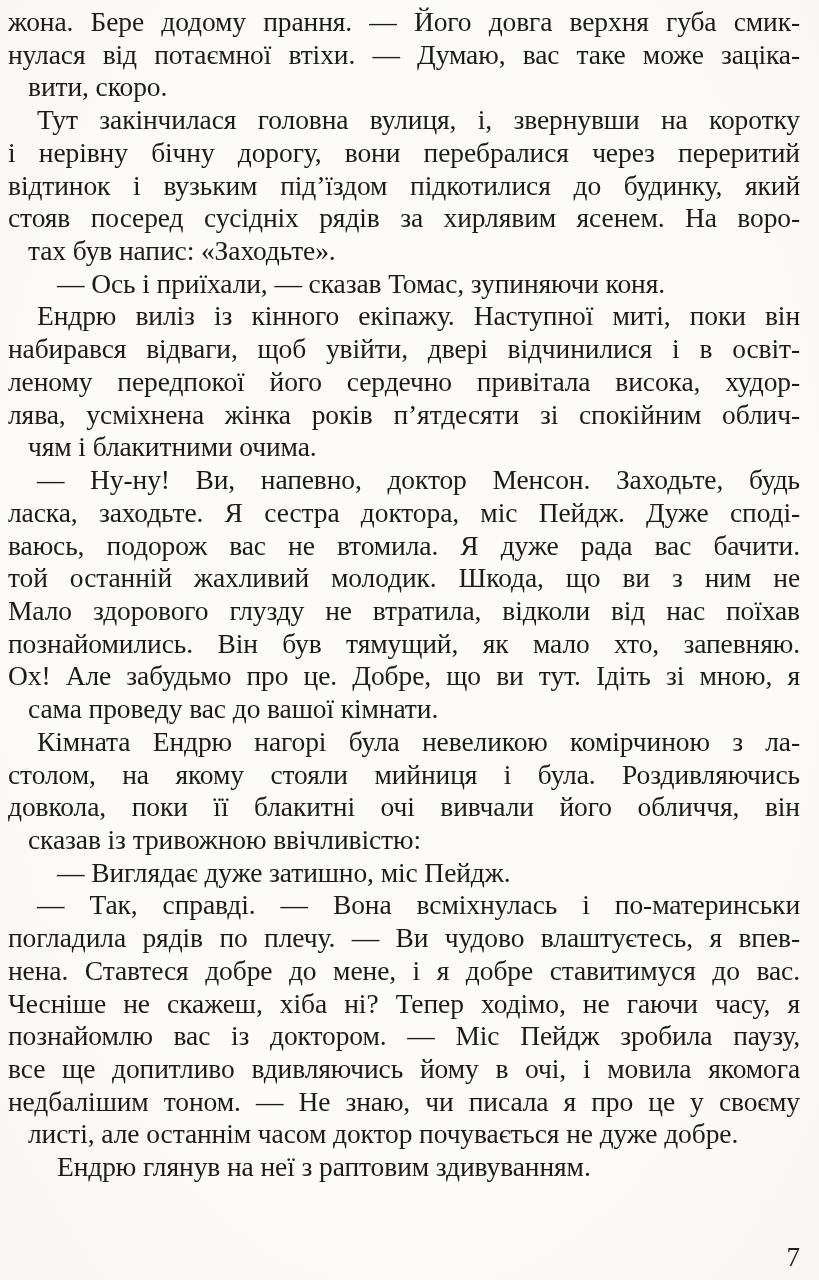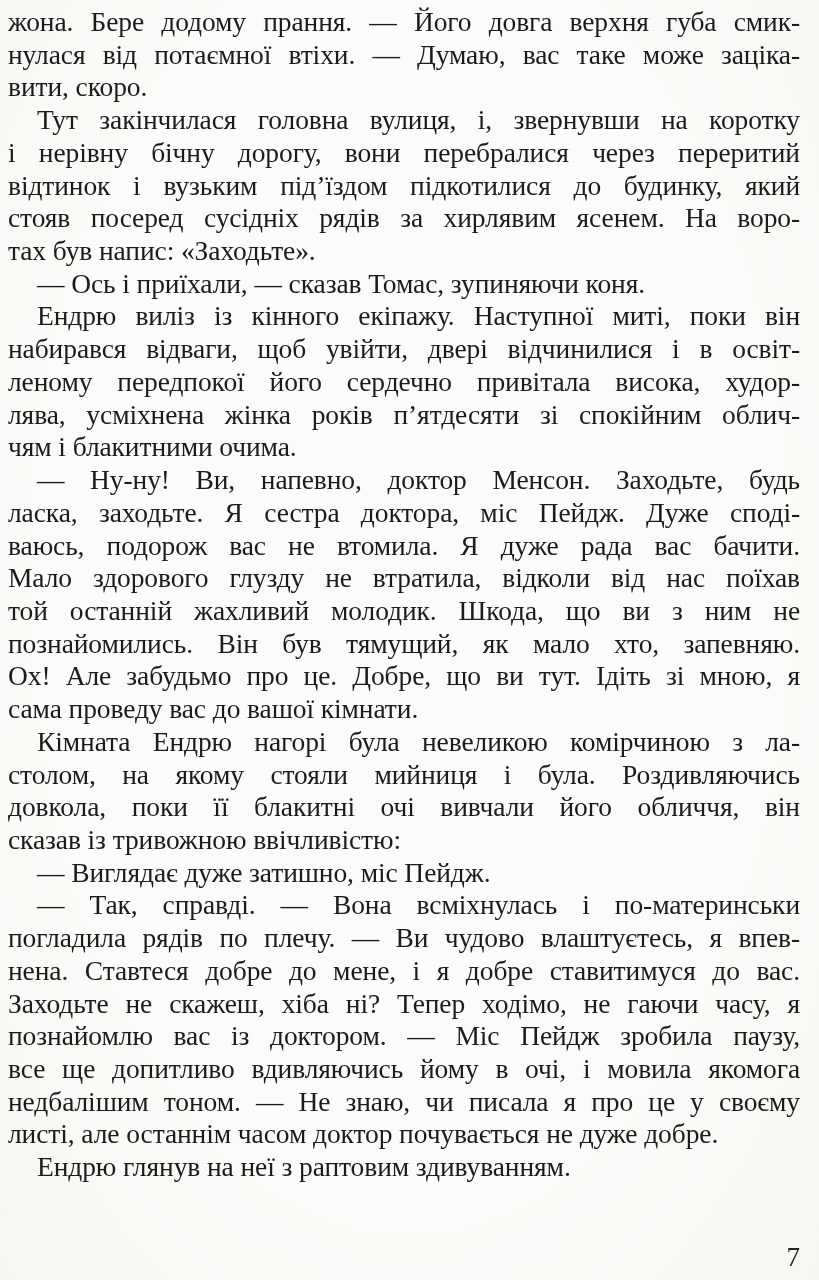--- a/index.html
+++ b/index.html
@@ -30,20 +30,21 @@
     letter-spacing: -0.1px;
   }
   .para { margin: 0; padding: 0; }
   .line {
     text-align: justify;
     text-align-last: justify;
     white-space: normal;
   }
   .line.last {
     text-align-last: left;
+    margin-left: 20px;
   }
   .para.indent .line:first-child {
     text-indent: 29px;
   }
   .page-number {
     position: absolute;
     top: 1241px;
     left: 8px;
     width: 792px;
     text-align: right;
@@ -76,40 +77,40 @@
         <div class="line">Ендрю виліз із кінного екіпажу. Наступної миті, поки він</div>
         <div class="line">набирався відваги, щоб увійти, двері відчинилися і в освіт-</div>
         <div class="line">леному передпокої його сердечно привітала висока, худор-</div>
         <div class="line">лява, усміхнена жінка років п’ятдесяти зі спокійним облич-</div>
         <div class="line last">чям і блакитними очима.</div>
       </div>
       <div class="para indent">
         <div class="line">— Ну-ну! Ви, напевно, доктор Менсон. Заходьте, будь</div>
         <div class="line">ласка, заходьте. Я сестра доктора, міс Пейдж. Дуже споді-</div>
         <div class="line">ваюсь, подорож вас не втомила. Я дуже рада вас бачити.</div>
+        <div class="line">той останній жахливий молодик. Шкода, що ви з ним не</div>
         <div class="line">Мало здорового глузду не втратила, відколи від нас поїхав</div>
-        <div class="line">той останній жахливий молодик. Шкода, що ви з ним не</div>
         <div class="line">познайомились. Він був тямущий, як мало хто, запевняю.</div>
         <div class="line">Ох! Але забудьмо про це. Добре, що ви тут. Ідіть зі мною, я</div>
         <div class="line last">сама проведу вас до вашої кімнати.</div>
       </div>
       <div class="para indent">
         <div class="line">Кімната Ендрю нагорі була невеликою комірчиною з ла-</div>
         <div class="line">столом, на якому стояли мийниця і була. Роздивляючись</div>
         <div class="line">довкола, поки її блакитні очі вивчали його обличчя, він</div>
         <div class="line last">сказав із тривожною ввічливістю:</div>
       </div>
       <div class="para indent">
         <div class="line last">— Виглядає дуже затишно, міс Пейдж.</div>
       </div>
       <div class="para indent">
         <div class="line">— Так, справді. — Вона всміхнулась і по-материнськи</div>
         <div class="line">погладила рядів по плечу. — Ви чудово влаштуєтесь, я впев-</div>
         <div class="line">нена. Ставтеся добре до мене, і я добре ставитимуся до вас.</div>
-        <div class="line">Заходьте не скажеш, хіба ні? Тепер ходімо, не гаючи часу, я</div>
+        <div class="line">Чесніше не скажеш, хіба ні? Тепер ходімо, не гаючи часу, я</div>
         <div class="line">познайомлю вас із доктором. — Міс Пейдж зробила паузу,</div>
         <div class="line">все ще допитливо вдивляючись йому в очі, і мовила якомога</div>
         <div class="line">недбалішим тоном. — Не знаю, чи писала я про це у своєму</div>
         <div class="line last">листі, але останнім часом доктор почувається не дуже добре.</div>
       </div>
       <div class="para indent">
         <div class="line last">Ендрю глянув на неї з раптовим здивуванням.</div>
       </div>
     </div>
   <div class="page-number">7</div>

